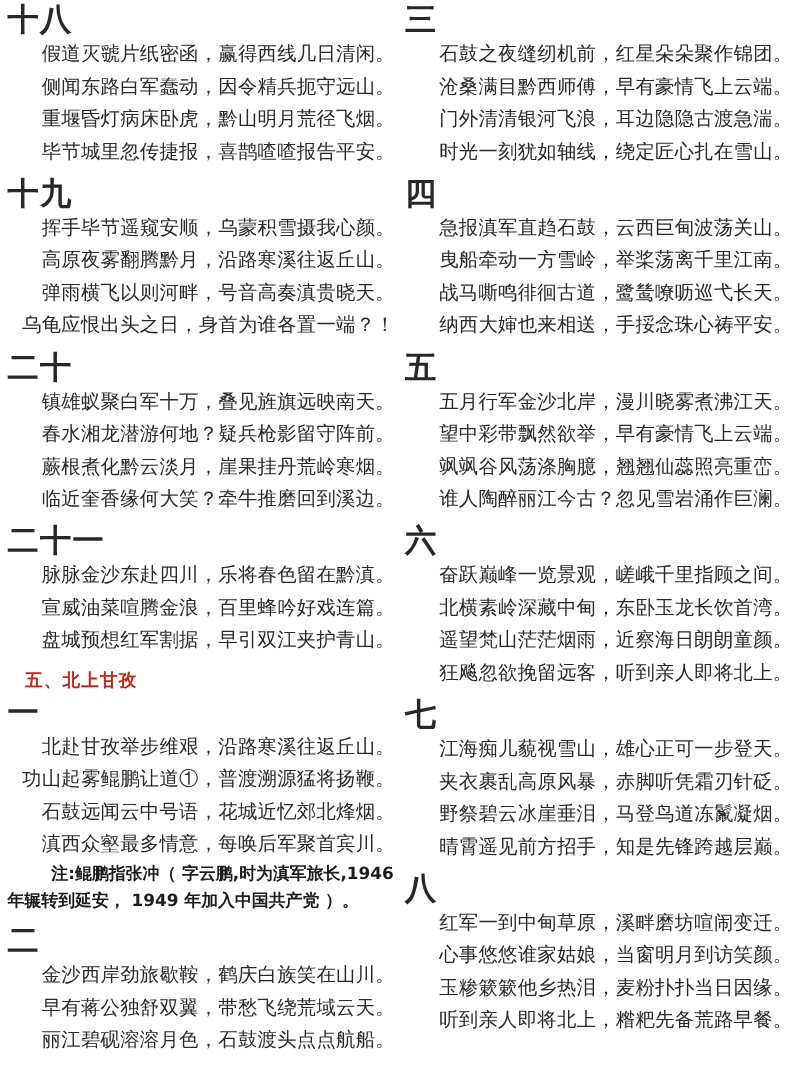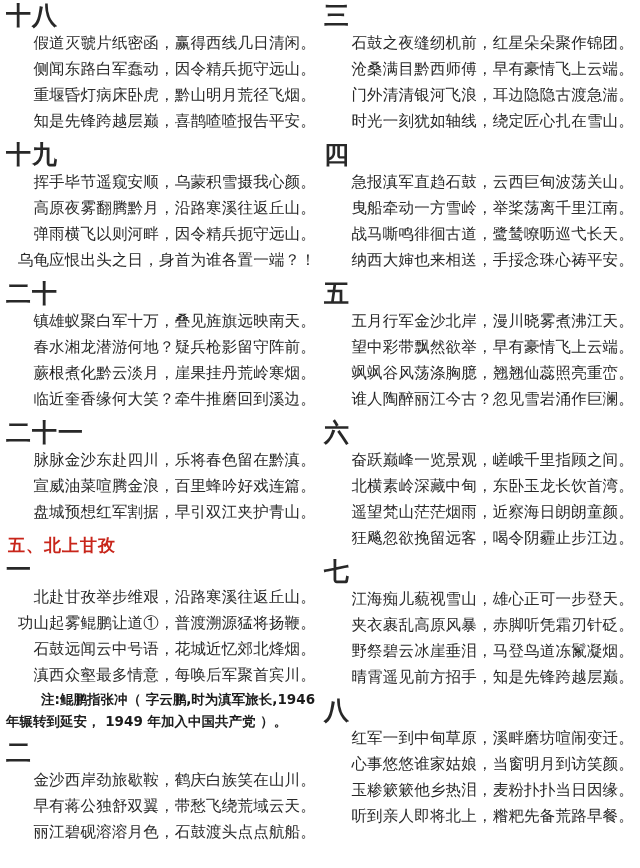--- a/index.html
+++ b/index.html
@@ -37,24 +37,24 @@
   }
   .poem-line {
     text-align: right;
     font-size: 15.5px;
     line-height: 26px;
     margin: 0;
     white-space: nowrap;
     letter-spacing: 0.2px;
   }
   .section-heading {
-    font-size: 17px;
+    font-size: 14px;
     line-height: 22px;
     font-weight: bold;
-    margin: 6px 0 2px 2px;
+    margin: 6px 0 2px 14px;
     letter-spacing: 1px;
   }
   .poem-note {
     font-family: "DejaVu Sans", "Liberation Sans", sans-serif;
     font-weight: bold;
     font-size: 13.5px;
     line-height: 21px;
     margin: 1px 0 0 0;
     color: #1c1c1c;
     white-space: nowrap;
@@ -66,27 +66,27 @@
 </head>
 <body style="color: rgb(40, 40, 40); background: rgb(255, 255, 255);">
 
 <div class="page">
   <div class="column" id="col-left">
       <div class="poem">
         <div class="poem-number">十八</div>
         <p class="poem-line">假道灭虢片纸密函，赢得西线几日清闲。</p>
         <p class="poem-line">侧闻东路白军蠢动，因令精兵扼守远山。</p>
         <p class="poem-line">重堰昏灯病床卧虎，黔山明月荒径飞烟。</p>
-        <p class="poem-line">知是先锋跨越层巅，喜鹊喳喳报告平安。</p>
+        <p class="poem-line">毕节城里忽传捷报，喜鹊喳喳报告平安。</p>
       </div>
       <div class="poem">
         <div class="poem-number">十九</div>
         <p class="poem-line">挥手毕节遥窥安顺，乌蒙积雪摄我心颜。</p>
         <p class="poem-line">高原夜雾翻腾黔月，沿路寒溪往返丘山。</p>
-        <p class="poem-line">弹雨横飞以则河畔，因令精兵扼守远山。</p>
+        <p class="poem-line">弹雨横飞以则河畔，号音高奏滇贵晓天。</p>
         <p class="poem-line">乌龟应恨出头之日，身首为谁各置一端？！</p>
       </div>
       <div class="poem">
         <div class="poem-number">二十</div>
         <p class="poem-line">镇雄蚁聚白军十万，叠见旌旗远映南天。</p>
         <p class="poem-line">春水湘龙潜游何地？疑兵枪影留守阵前。</p>
         <p class="poem-line">蕨根煮化黔云淡月，崖果挂丹荒岭寒烟。</p>
         <p class="poem-line">临近奎香缘何大笑？牵牛推磨回到溪边。</p>
       </div>
       <div class="poem">
@@ -132,21 +132,21 @@
         <p class="poem-line">五月行军金沙北岸，漫川晓雾煮沸江天。</p>
         <p class="poem-line">望中彩带飘然欲举，早有豪情飞上云端。</p>
         <p class="poem-line">飒飒谷风荡涤胸臆，翘翘仙蕊照亮重峦。</p>
         <p class="poem-line">谁人陶醉丽江今古？忽见雪岩涌作巨澜。</p>
       </div>
       <div class="poem">
         <div class="poem-number">六</div>
         <p class="poem-line">奋跃巅峰一览景观，嵯峨千里指顾之间。</p>
         <p class="poem-line">北横素岭深藏中甸，东卧玉龙长饮首湾。</p>
         <p class="poem-line">遥望梵山茫茫烟雨，近察海日朗朗童颜。</p>
-        <p class="poem-line">狂飚忽欲挽留远客，喝令阴霾止步江边。</p>
+        <p class="poem-line">狂飚忽欲挽留远客，听到亲人即将北上。</p>
       </div>
       <div class="poem">
         <div class="poem-number">七</div>
         <p class="poem-line">江海痴儿藐视雪山，雄心正可一步登天。</p>
         <p class="poem-line">夹衣裹乱高原风暴，赤脚听凭霜刃针砭。</p>
         <p class="poem-line">野祭碧云冰崖垂泪，马登鸟道冻鬣凝烟。</p>
         <p class="poem-line">晴霄遥见前方招手，知是先锋跨越层巅。</p>
       </div>
       <div class="poem">
         <div class="poem-number">八</div>

